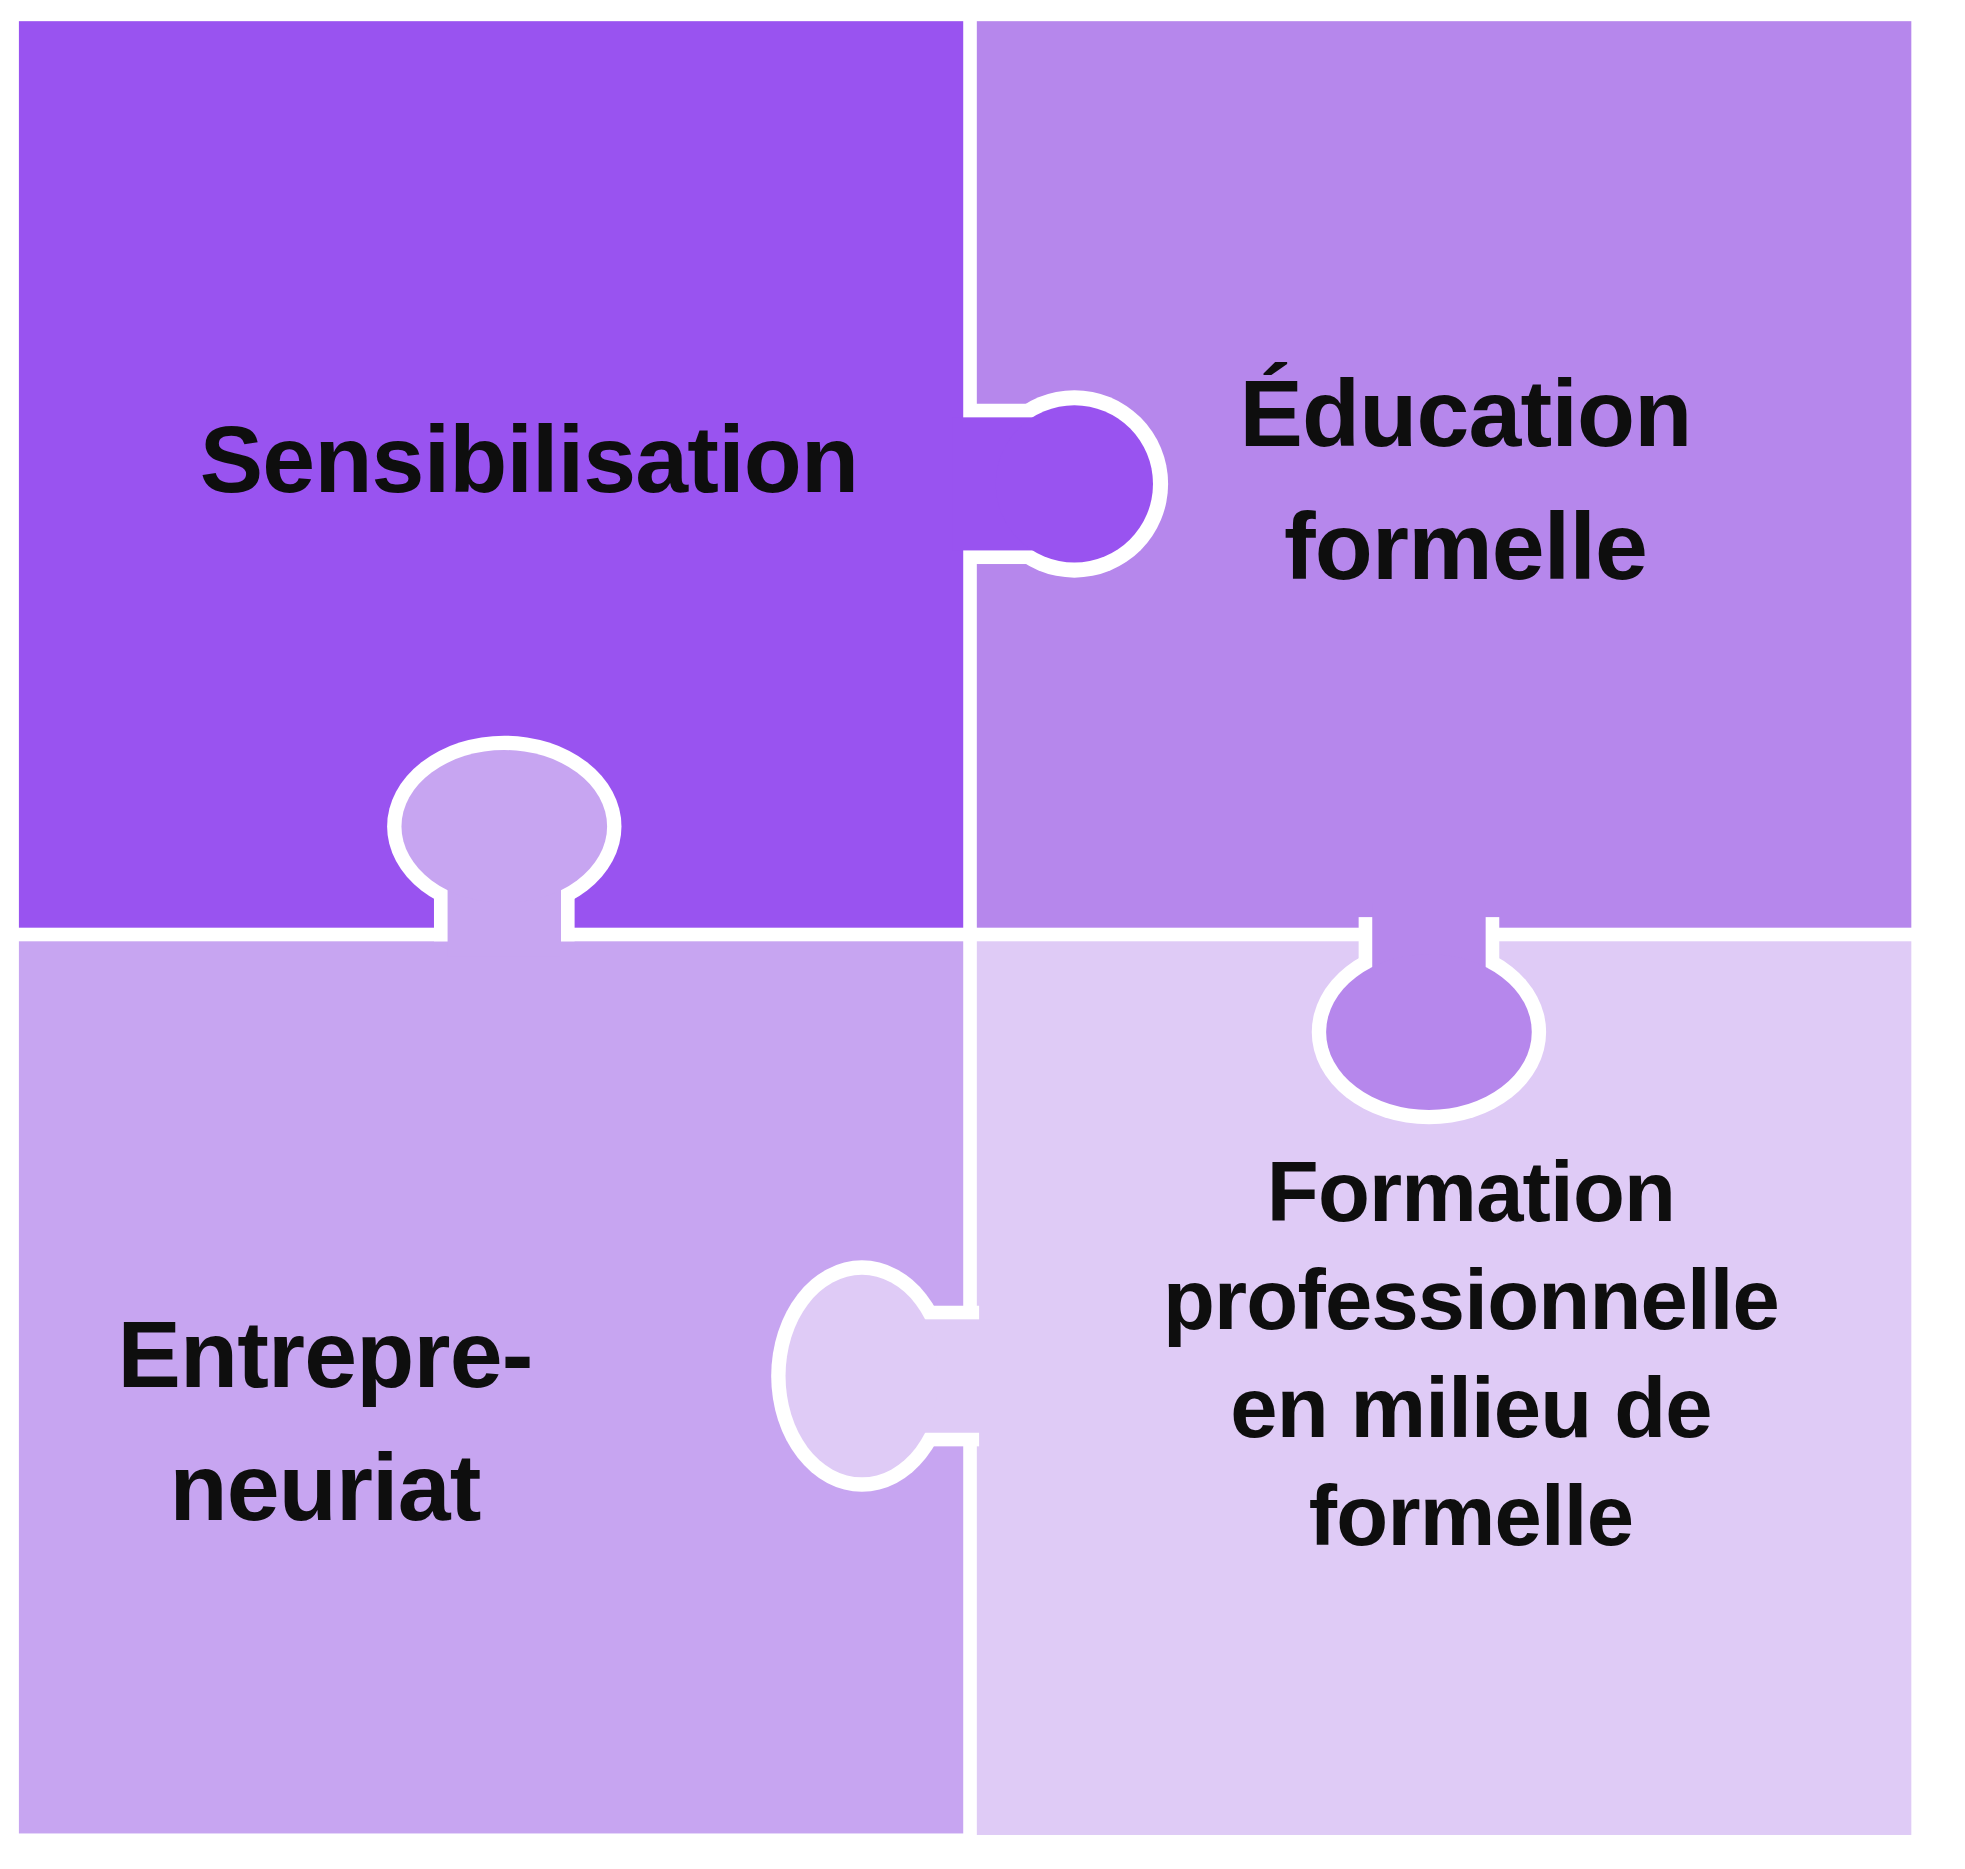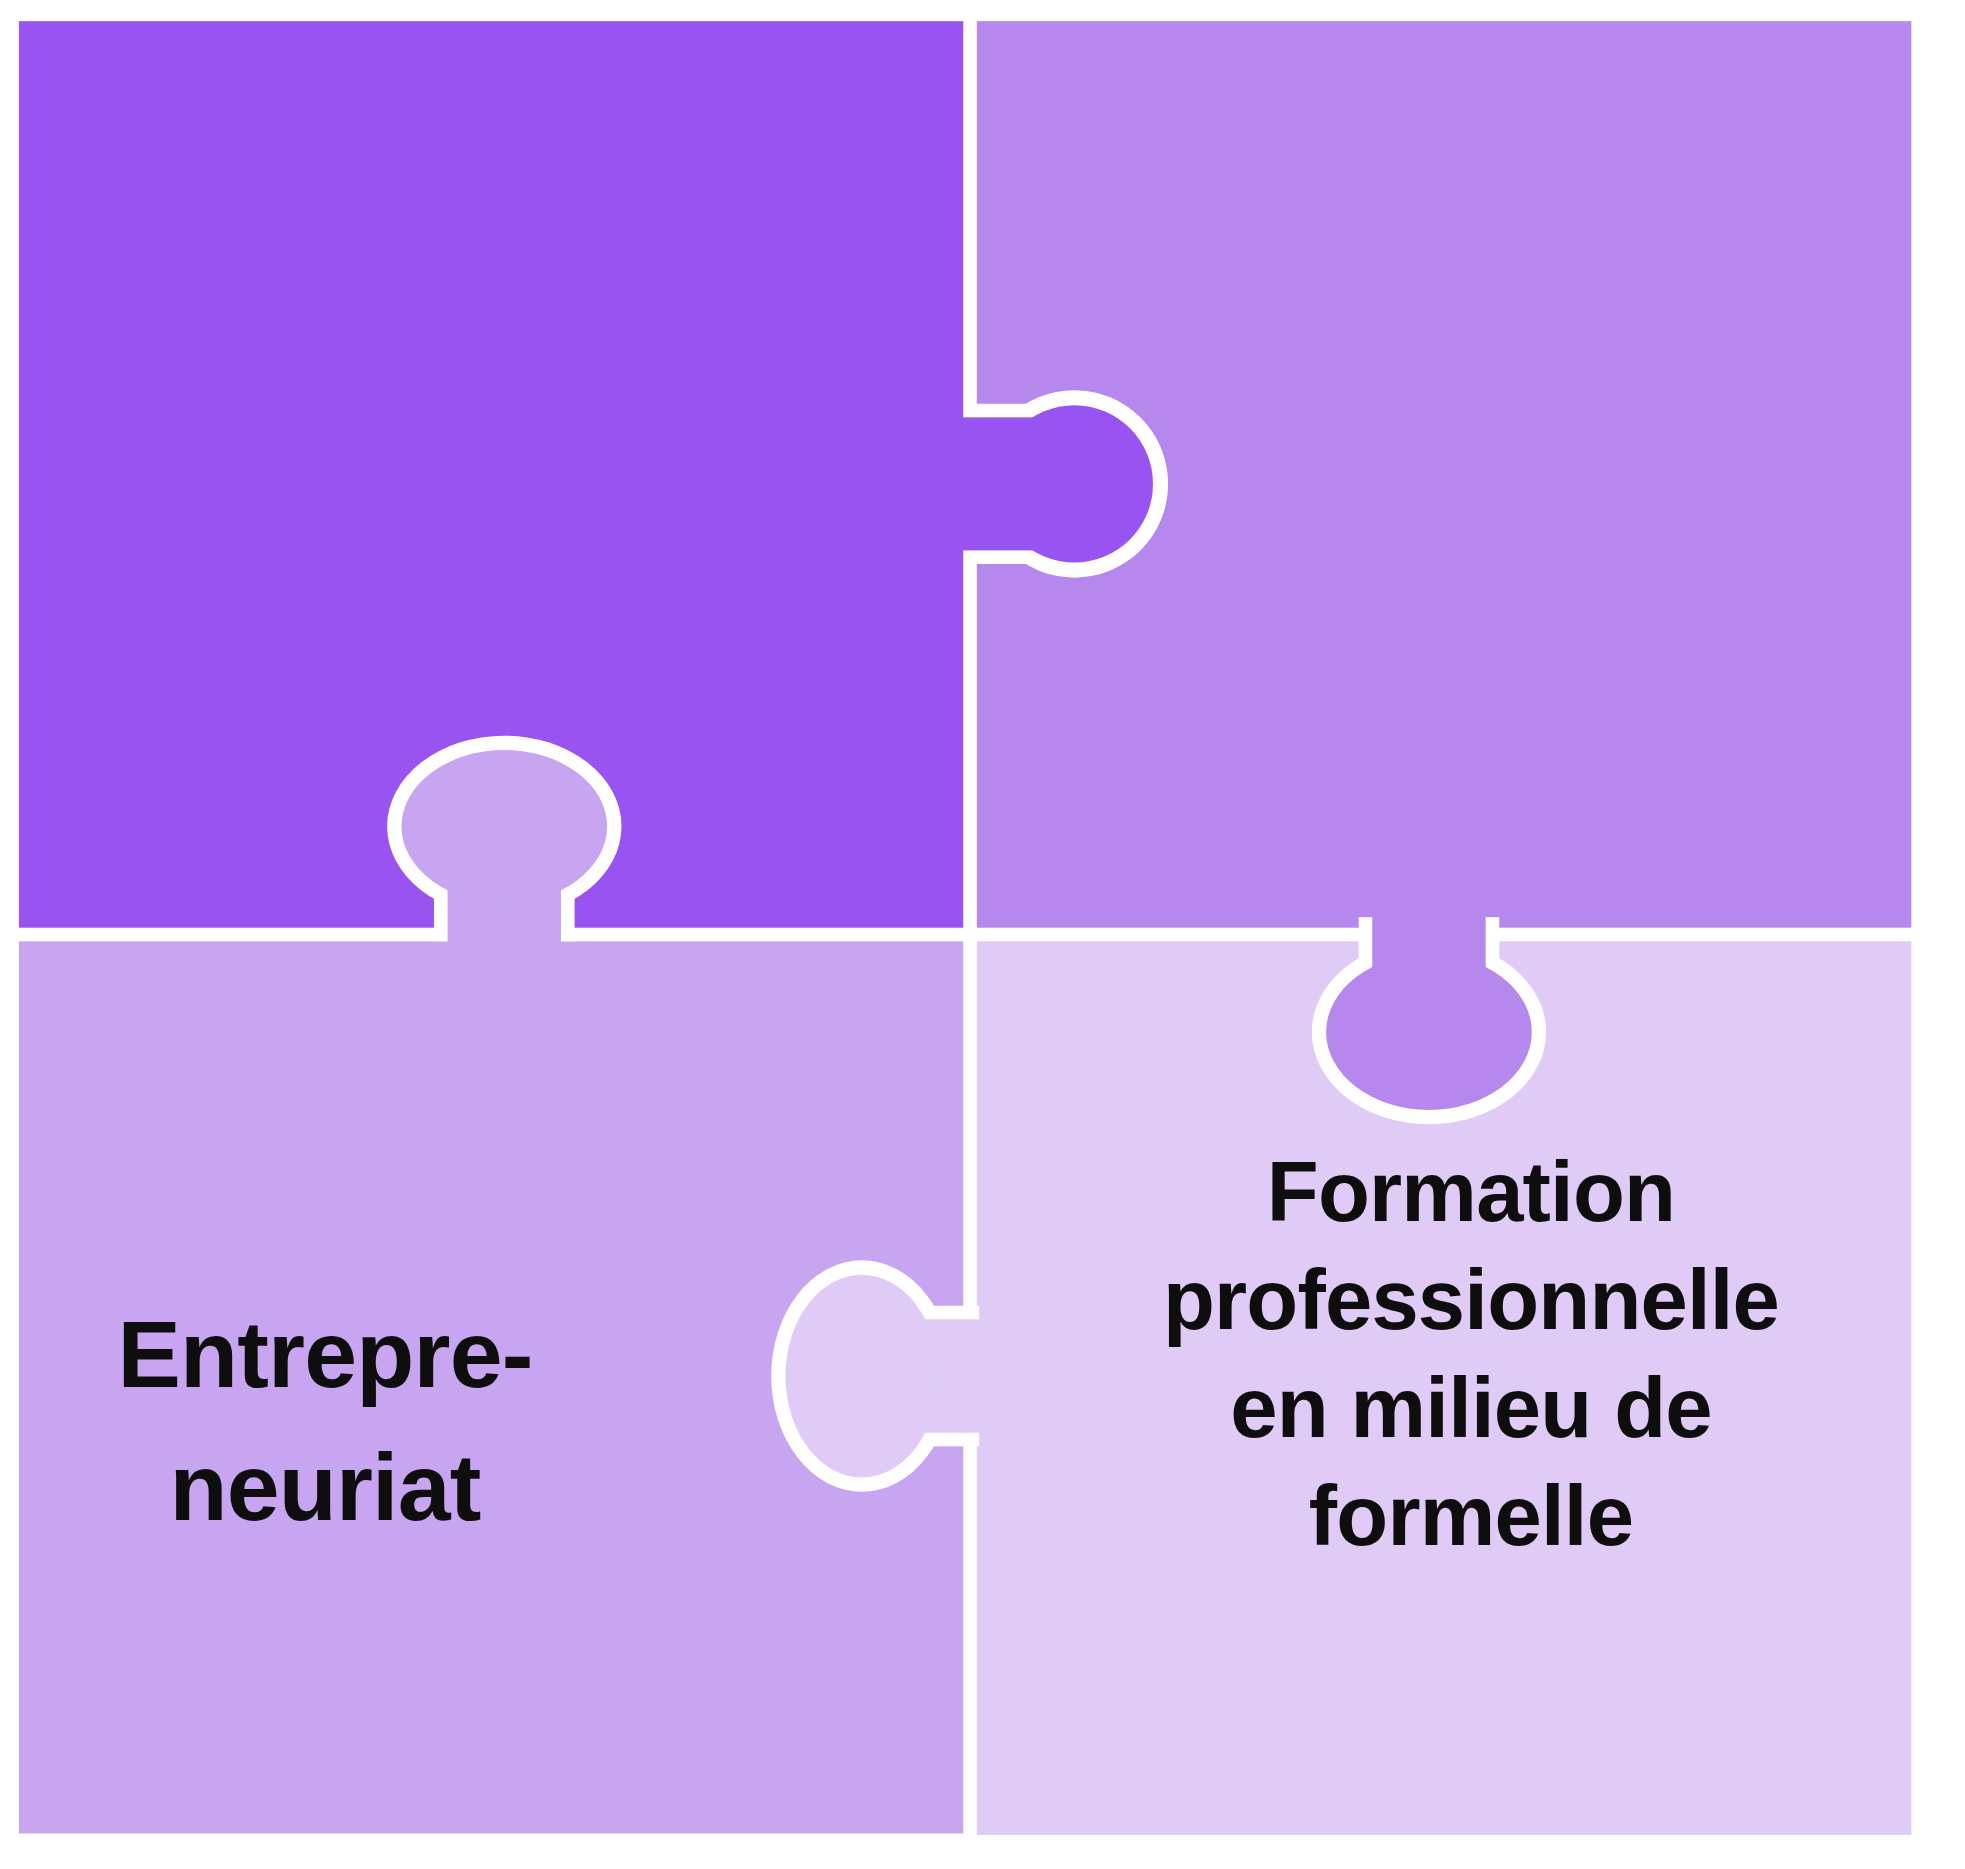--- a/index.html
+++ b/index.html
@@ -75,21 +75,28 @@
     </g>
 
     <g>
       <ellipse cx="1140" cy="1820" rx="120" ry="153" fill="#ffffff"></ellipse>
       <rect x="1140" y="1727" width="155" height="186" fill="#ffffff"></rect>
       <rect x="1140" y="1745" width="170" height="150" fill="#dfcbf6"></rect>
       <ellipse cx="1140" cy="1820" rx="101" ry="134" fill="#dfcbf6"></ellipse>
     </g>
   </svg>
 
+  <div class="label-box" id="label-box-tl">
+    <div class="label" id="label-tl">Sensibilisation</div>
+  </div>
 
+  <div class="label-box" id="label-box-tr">
+    <div class="label" id="label-tr">Éducation
+formelle</div>
+  </div>
 
   <div class="label-box" id="label-box-bl">
     <div class="label" id="label-bl">Entrepre-
 neuriat</div>
   </div>
 
   <div class="label-box" id="label-box-br">
     <div class="label label-small" id="label-br">Formation
 professionnelle
 en milieu de

